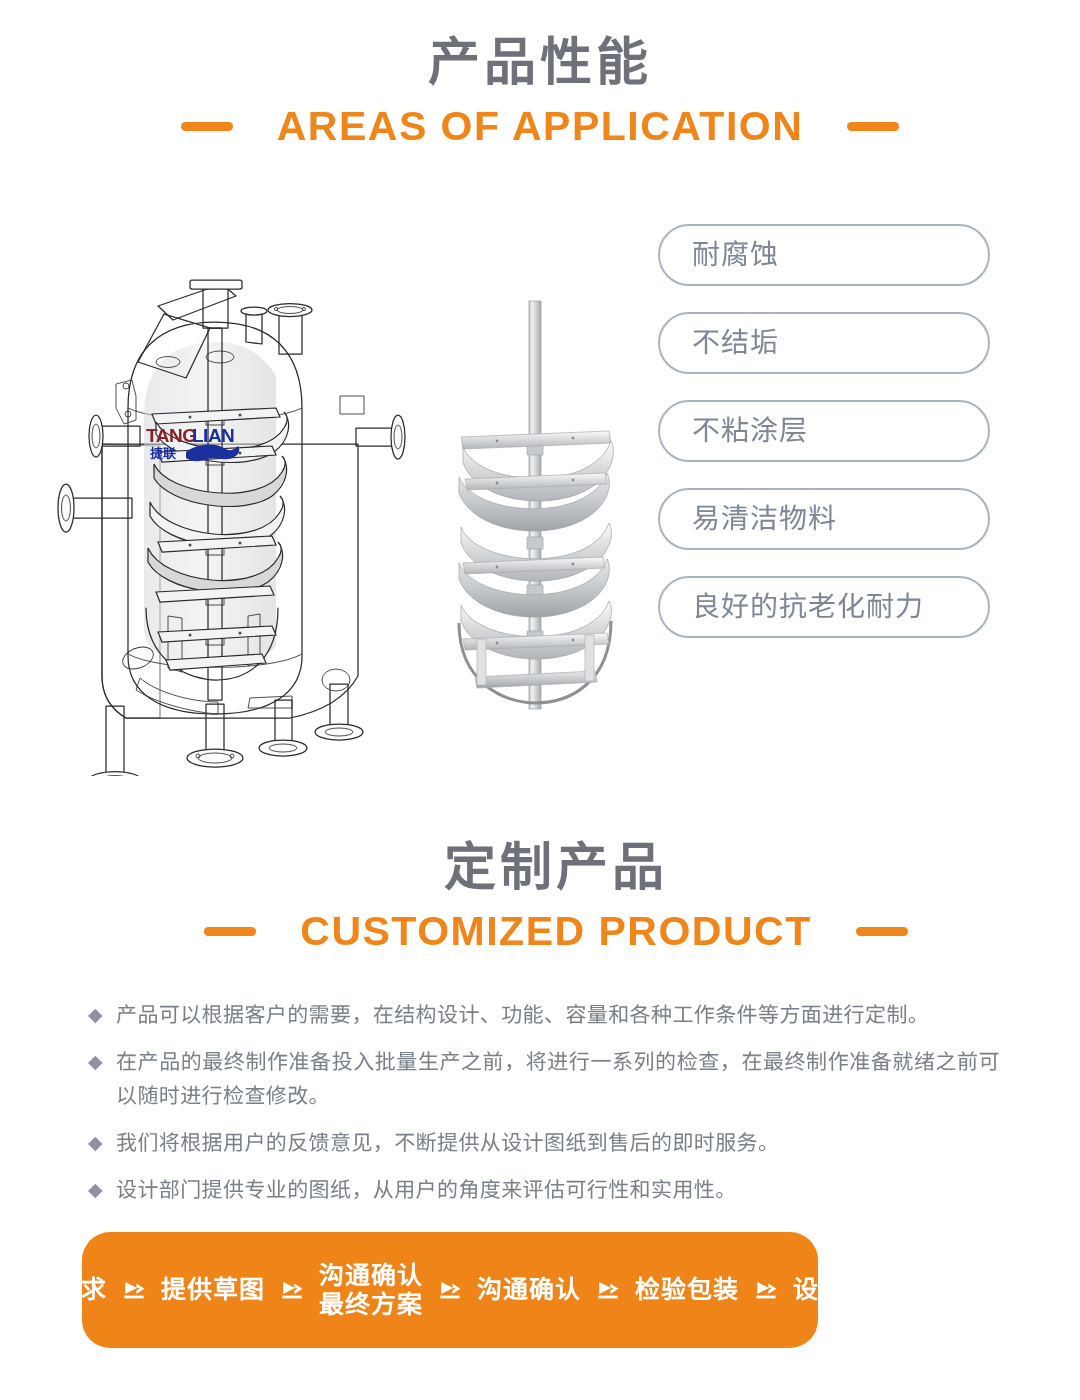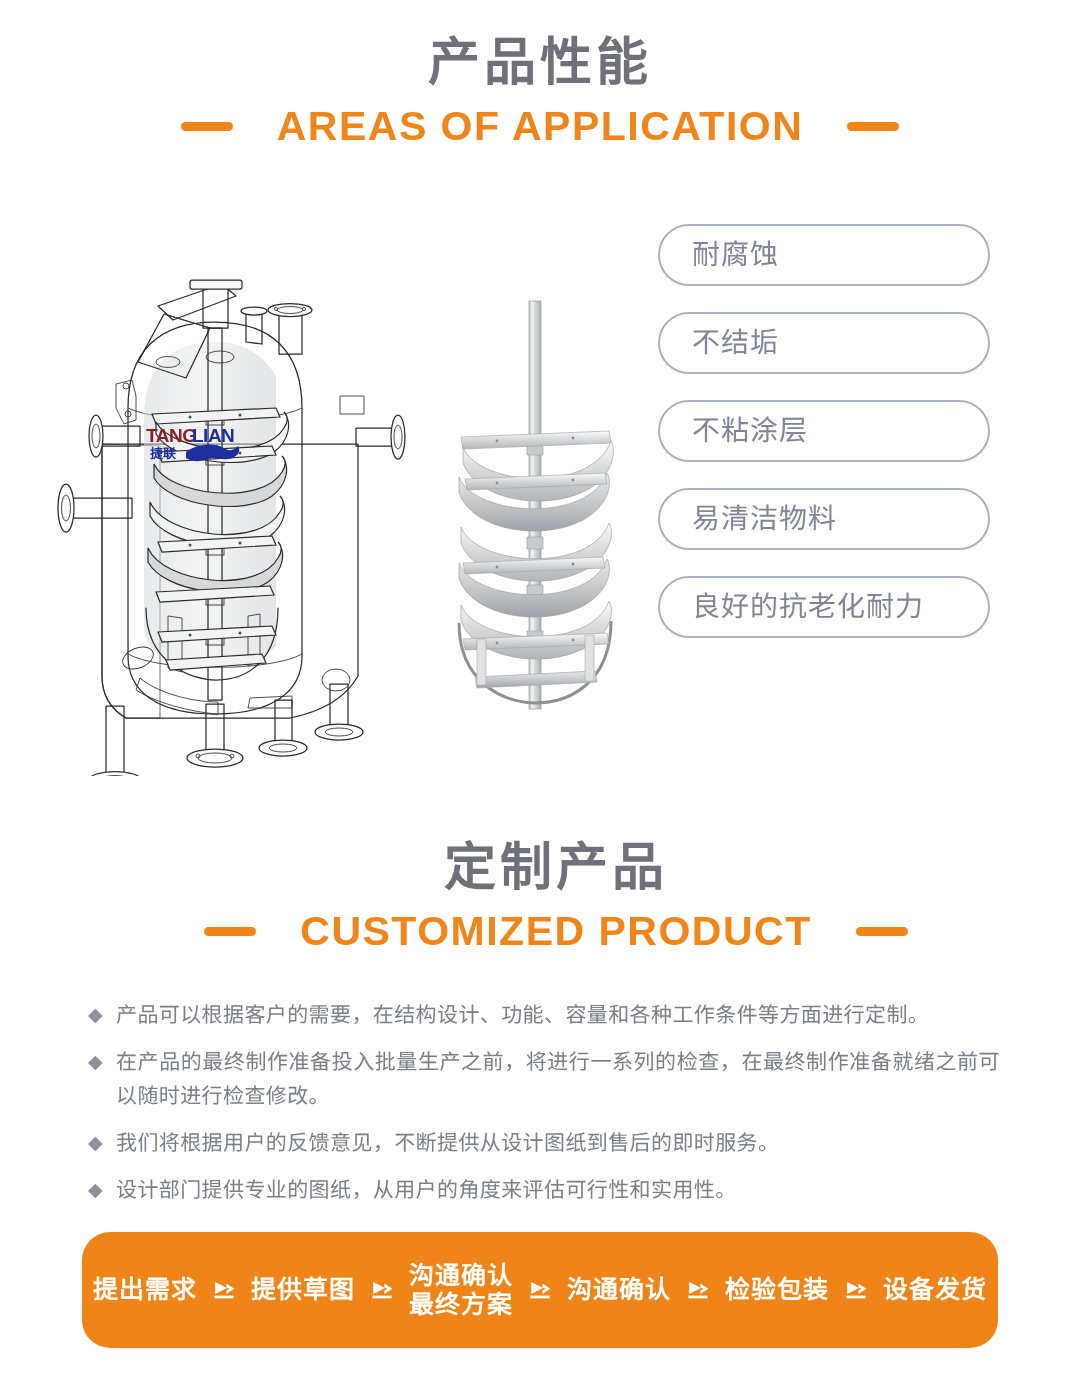--- a/index.html
+++ b/index.html
@@ -160,21 +160,21 @@
     line-height: 34px;
     letter-spacing: 0.4px;
     text-align: justify;
   }
 
   
   #process-bar {
     position: absolute;
     left: 82px;
     top: 1232px;
-    width: 916px;
+    width: 736px;
     height: 116px;
     background: #EF8518;
     border-radius: 28px;
     display: flex;
     align-items: center;
     justify-content: center;
     padding: 0 14px;
   }
 
   .process-step {

